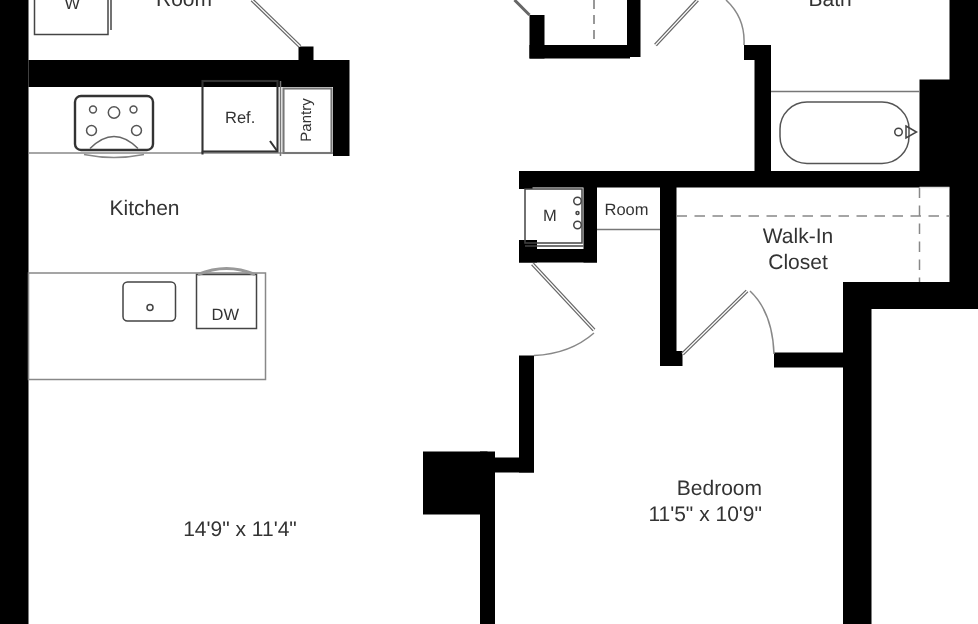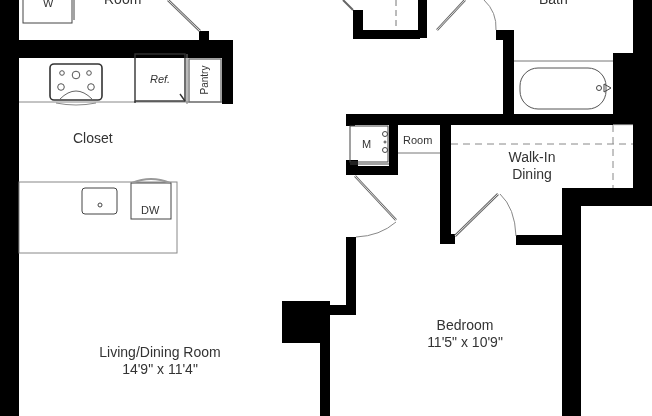--- a/index.html
+++ b/index.html
@@ -117,35 +117,34 @@
     <line x1="613" y1="125" x2="633" y2="125" stroke="#ddd"></line>
 
     <line x1="455" y1="236" x2="498" y2="194" stroke="#666" stroke-width="2.5"></line>
     <line x1="455" y1="236" x2="498" y2="194" stroke="#fff" stroke-width="0.8"></line>
     <path d="M 500 194 Q 515 208 516 236" stroke="#888"></path>
   </g>
 </svg>
 
 <div class="lbl room-lbl" style="left:104px; top:-9px;">Room</div>
 <div class="lbl room-lbl" style="left:539px; top:-9px;">Bath</div>
-<div class="lbl room-lbl" style="left:73px; top:130px;">Closet</div>
+<div class="lbl room-lbl" style="left:73px; top:130px;">Kitchen</div>
 
 <div class="lbl room-lbl" style="left:500px; top:149px; width:64px;">
   <div>Walk-In</div>
-  <div>Dining</div>
+  <div>Closet</div>
 </div>
 
 <div class="lbl room-lbl" style="left:94px; top:344px; width:132px;">
-  <div>Living/Dining Room</div>
   <div>14'9" x 11'4"</div>
 </div>
 
-<div class="lbl room-lbl" style="left:422px; top:317px; width:86px;">
+<div class="lbl room-lbl" style="left:422px; top:317px; width:86px;text-align:right;">
   <div>Bedroom</div>
   <div>11'5" x 10'9"</div>
 </div>
 
 <div class="lbl fix-lbl" style="left:43px; top:-3px;">W</div>
-<div class="lbl fix-lbl" style="left:150px; top:73px;font-style:italic;">Ref.</div>
+<div class="lbl fix-lbl" style="left:150px; top:73px;">Ref.</div>
 <div class="lbl fix-lbl-sm" style="left:185px; top:74px; transform: rotate(-90deg); transform-origin: center; width:40px;">Pantry</div>
 <div class="lbl fix-lbl" style="left:141px; top:204px;">DW</div>
 <div class="lbl fix-lbl" style="left:362px; top:138px;">M</div>
 <div class="lbl fix-lbl" style="left:403px; top:134px;">Room</div>
 
 </body></html>

